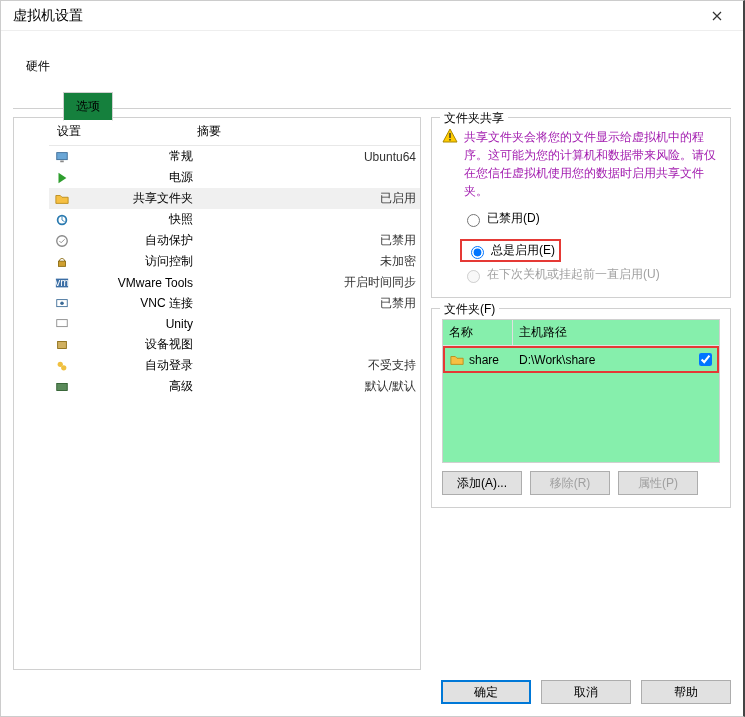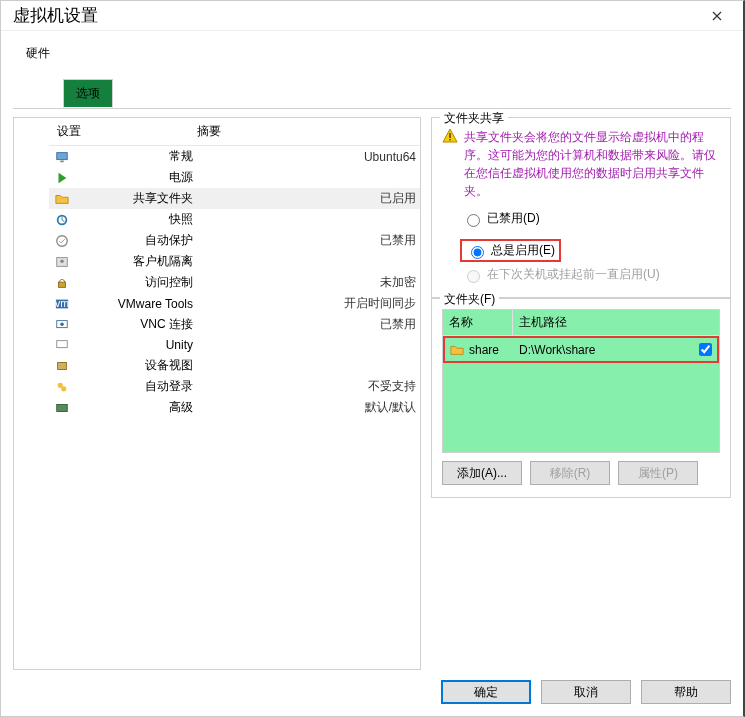--- a/index.html
+++ b/index.html
@@ -1,38 +1,38 @@
 <!DOCTYPE html>
 <html><head>
 <meta charset="utf-8">
 <style>
 * { box-sizing: border-box; font-family: "Microsoft YaHei", "Segoe UI", sans-serif; font-size: 12px; }
 body { margin: 0; background: #fff; }
 .window { width: 745px; height: 717px; background: #fff; border: 1px solid #ccc; border-right: 2px solid #444; display: flex; flex-direction: column; }
 .titlebar { height: 30px; display: flex; align-items: center; justify-content: space-between; padding: 0 6px 0 12px; border-bottom: 1px solid #eee; }
-.titlebar-title { font-size: 17px; }
+.titlebar-title { font-size: 14px; }
 .close-x { width: 40px; height: 28px; display: flex; align-items: center; justify-content: center; cursor: pointer; }
 .close-x svg { width: 10px; height: 10px; }
 .body { flex: 1; display: flex; flex-direction: column; padding: 8px 12px 10px 12px; }
 .tabs { display: flex; border-bottom: 1px solid #d0d0d0; margin-bottom: 0; }
-.tab { padding: 5px 12px; border: 1px solid transparent; cursor: pointer; position: relative; top: 0; }
+.tab { padding: 5px 12px; border: 1px solid transparent; cursor: pointer; position: relative; top: 13px; }
 .tab.active { border: 1px solid #d0d0d0; border-bottom: 1px solid #fff; background: #15803d; margin-top: 40px; }
 .panels { flex: 1; display: flex; gap: 10px; padding-top: 8px; }
 .left-panel { flex: 1; border: 1px solid #d0d0d0; display: flex; flex-direction: column; padding-left: 35px; }
 .list-header { display: flex; border-bottom: 1px solid #e8e8e8; }
 .list-header .col { padding: 5px 8px; }
 .col-setting { width: 140px; }
 .col-summary { flex: 1; }
 .list-body { flex: 1; overflow: auto; }
 .row { display: flex; align-items: center; padding: 2px 4px; cursor: pointer; text-align: right; }
 .row.selected { background: #f0f0f0; }
 .row .icon { width: 18px; height: 16px; display: flex; align-items: center; justify-content: center; margin-right: 4px; }
 .row .label { width: 118px; }
 .row .summary { flex: 1; color: #333; }
-.right-panel { width: 300px; display: flex; flex-direction: column; }
+.right-panel { width: 300px; display: flex; flex-direction: column; gap: 10px; }
 .groupbox { border: 1px solid #d0d0d0; padding: 10px 10px 12px 10px; position: relative; }
 .groupbox > .gtitle { position: absolute; top: -8px; left: 8px; background: #fff; padding: 0 4px; }
 .warn-block { display: flex; gap: 6px; margin-bottom: 8px; }
 .warn-icon { width: 16px; height: 16px; flex-shrink: 0; }
 .warn-text { line-height: 1.5; color: #a21caf; }
 .radio-line { display: flex; align-items: center; gap: 4px; padding: 2px 0 2px 20px; }
 .radio-line.disabled { color: #a0a0a0; }
 .radio { width: 13px; height: 13px; }
 .hlbox { border: 2px solid #e53935; padding: 1px 4px; display: inline-flex; align-items: center; gap: 4px; margin-top: 8px; }
 .gfolders { flex: 1; display: flex; flex-direction: column; }
@@ -124,30 +124,20 @@
                   <circle cx="8" cy="8" r="6" fill="none" stroke="#888" stroke-width="1.5"></circle>
                   <path d="M5 8 L7 10 L11 6" stroke="#888" fill="none"></path>
                 </svg>
               </span>
               <span class="label">自动保护</span>
               <span class="summary">已禁用</span>
             </div>
             <div class="row">
               <span class="icon">
                 <svg viewBox="0 0 16 16" width="16" height="14">
-                  <rect x="2" y="3" width="12" height="10" fill="#e0e0e0" stroke="#888"></rect>
-                  <circle cx="8" cy="7" r="2" fill="#888"></circle>
-                </svg>
-              </span>
-              <span class="label">客户机隔离</span>
-              <span class="summary"></span>
-            </div>
-            <div class="row">
-              <span class="icon">
-                <svg viewBox="0 0 16 16" width="16" height="14">
                   <rect x="4" y="7" width="8" height="6" fill="#d0a030" stroke="#8a6a10"></rect>
                   <path d="M5 7 C5 3 11 3 11 7" fill="none" stroke="#8a6a10"></path>
                 </svg>
               </span>
               <span class="label">访问控制</span>
               <span class="summary">未加密</span>
             </div>
             <div class="row">
               <span class="icon">
                 <svg viewBox="0 0 16 16" width="16" height="14">

